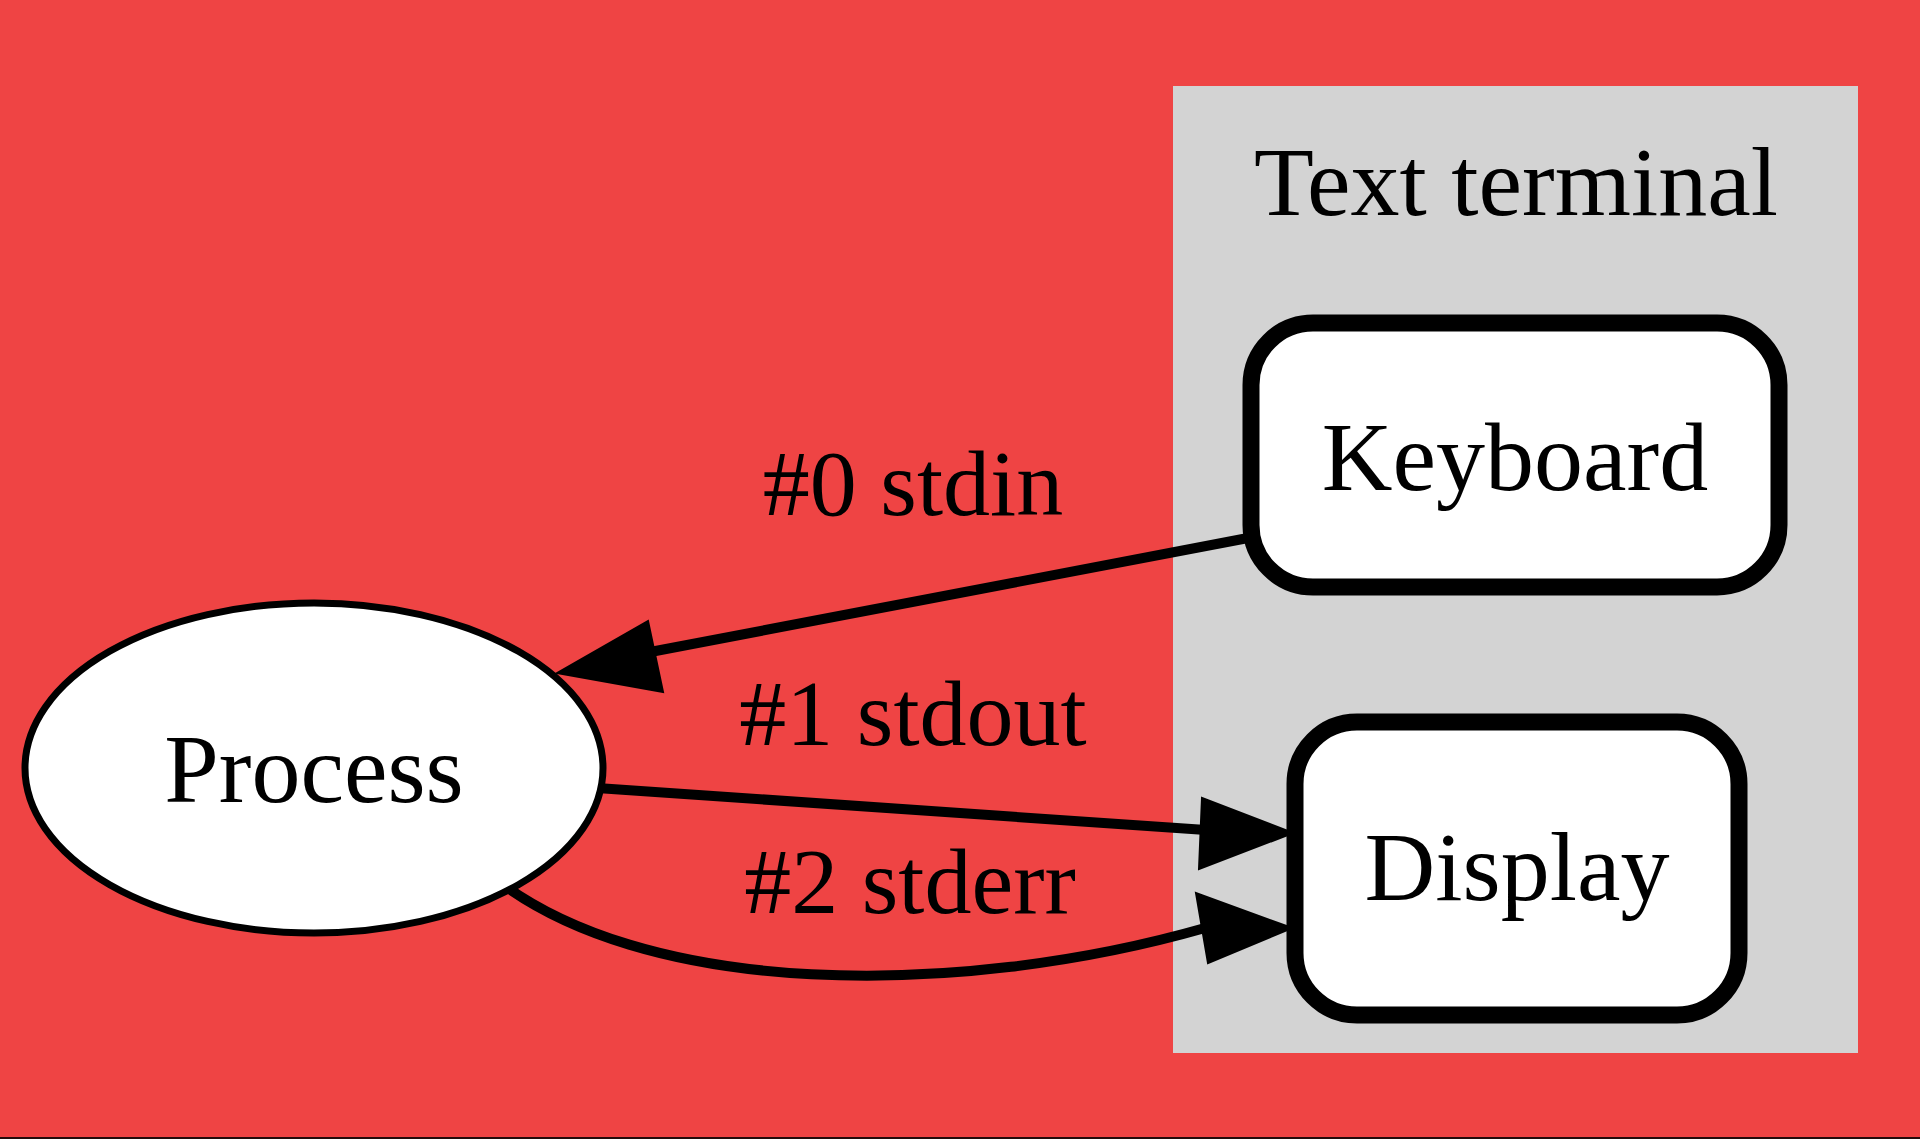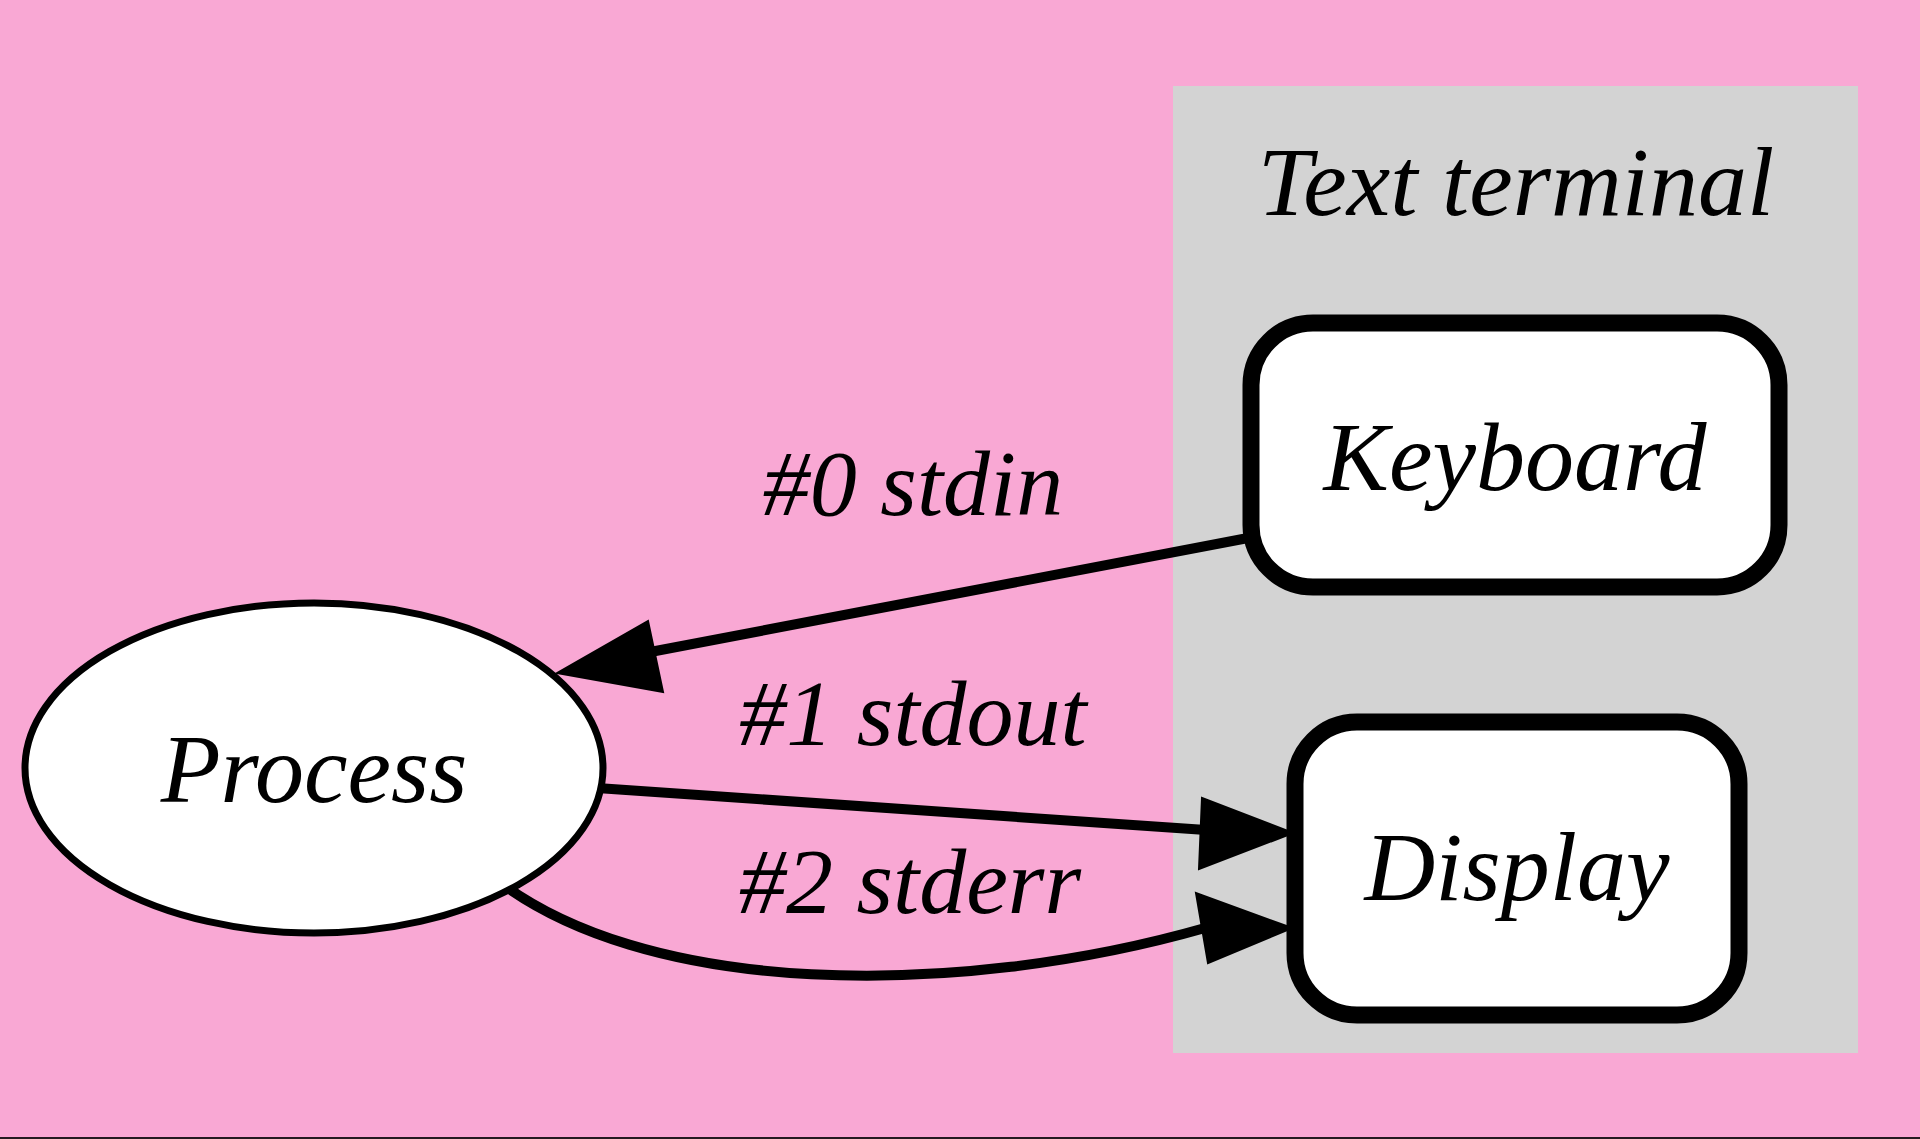--- a/index.html
+++ b/index.html
@@ -4,24 +4,23 @@
 <style>
   html, body {
     margin: 0;
     padding: 0;
     background: #ffffff;
   }
   #canvas {
     position: relative;
     width: 1920px;
     height: 1139px;
-    background: #f9a8d4;
+    background: #ef4444;
     overflow: hidden;
     font-family: "Liberation Serif", "DejaVu Serif", serif;
-    font-style: italic;
   }
   #diagram-svg {
     position: absolute;
     inset: 0;
     width: 1920px;
     height: 1139px;
     display: block;
   }
   .node-label,
   .edge-label,

